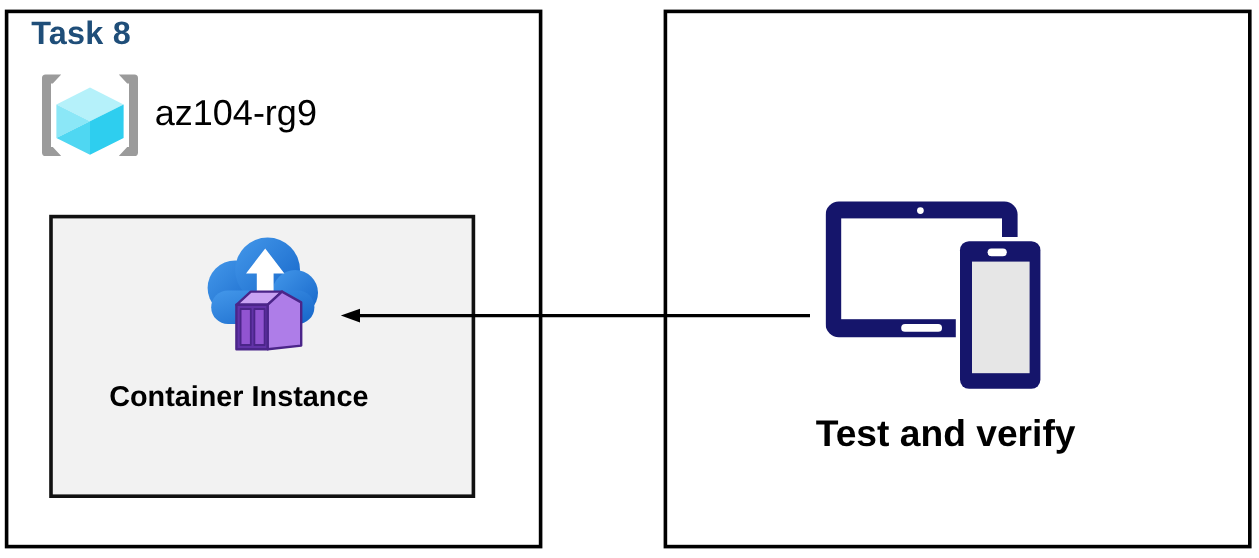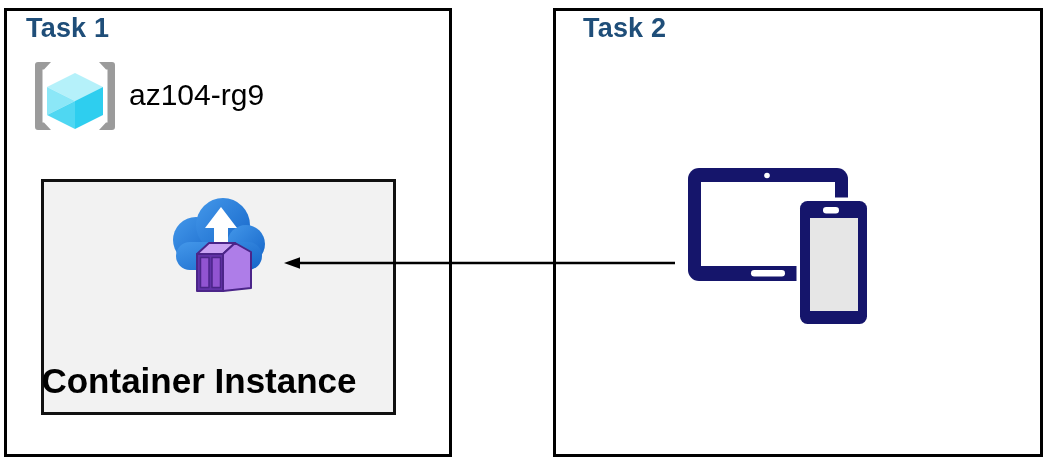--- a/index.html
+++ b/index.html
@@ -17,36 +17,36 @@
   .task2-title{left:583px;top:13px;}
   .rg-icon{position:absolute;left:33px;top:61px;width:84px;height:70px;}
   .rg-name{position:absolute;left:129px;top:78px;font-size:30px;font-weight:400;color:#000;}
   .ci-box{
     position:absolute;left:41px;top:179px;width:355px;height:236px;
     background:#F2F2F2;border:3px solid #111;box-sizing:border-box;
   }
   .ci-icon{position:absolute;left:171px;top:192px;width:95px;height:108px;}
   .ci-label{
     position:absolute;left:41px;top:317px;width:316px;text-align:center;
-    font-size:35px;font-weight:700;color:#000;margin-top:44px;
+    font-size:24px;font-weight:700;color:#000;
   }
   .devices-icon{position:absolute;left:688px;top:167px;width:184px;height:159px;}
   .t2-caption{
     position:absolute;left:598px;top:344px;width:380px;text-align:center;
     font-size:31px;font-weight:700;color:#000;
   }
   .flow-arrow{position:absolute;left:283px;top:255px;width:392px;height:16px;}
 </style>
 </head>
 <body>
 
 <div class="canvas">
 
   <div class="panel panel-task1"></div>
-  <div class="task-title task1-title">Task 1</div>
+  <div class="task-title task1-title">Task 8</div>
 
   <svg class="rg-icon" viewBox="0 0 84 70">
     <path d="M18 1 L5 1 Q2 1 2 4 L2 66 Q2 69 5 69 L18 69 L11 61.5 L9.5 61.5 L9.5 8.5 L11 8.5 Z" fill="#9B9B9B"></path>
     <path d="M66 1 L79 1 Q82 1 82 4 L82 66 Q82 69 79 69 L66 69 L73 61.5 L74.5 61.5 L74.5 8.5 L73 8.5 Z" fill="#9B9B9B"></path>
     <polygon points="42,12 70,26 42,40 14,26" fill="#B5F1FA"></polygon>
     <polygon points="14,26 42,40 14,54" fill="#8BE7F7"></polygon>
     <polygon points="14,54 42,40 42,68" fill="#4FD7F2"></polygon>
     <polygon points="42,40 70,26 70,54 42,68" fill="#2ECEEF"></polygon>
   </svg>
   <div class="rg-name">az104-rg9</div>
@@ -70,35 +70,35 @@
       <polygon points="26,62 38,51 64,51 52,62" fill="#C9A3F3"></polygon>
       <polygon points="52,62 64,51 80,60 80,96 52,99" fill="#AE7DE8"></polygon>
       <polygon points="26,62 52,62 52,99 26,99" fill="#6233A8"></polygon>
       <rect x="29.5" y="65.5" width="8.5" height="30" fill="#9154D1" stroke-width="1.5"></rect>
       <rect x="41" y="65.5" width="8.5" height="30" fill="#9154D1" stroke-width="1.5"></rect>
     </g>
   </svg>
   <div class="ci-label">Container Instance</div>
 
   <div class="panel panel-task2"></div>
-  <div class="task-title task2-title">Task 2</div>
 
   <svg class="devices-icon" viewBox="0 0 184 159">
     <g>
       <rect x="0" y="1" width="160" height="113" rx="11" fill="#15156B"></rect>
       <rect x="13" y="15" width="134" height="84" fill="#fff"></rect>
       <circle cx="79" cy="8.5" r="2.8" fill="#fff"></circle>
       <rect x="63" y="103" width="34" height="6.5" rx="3.2" fill="#fff"></rect>
     </g>
     <g>
       <rect x="108.5" y="30.5" width="74" height="127" rx="10" fill="#fff"></rect>
       <rect x="112" y="34" width="67" height="123" rx="7.5" fill="#15156B"></rect>
       <rect x="135" y="40" width="16" height="6.5" rx="3.2" fill="#fff"></rect>
       <rect x="122" y="51" width="48" height="93" fill="#E6E6E6"></rect>
     </g>
   </svg>
+  <div class="t2-caption">Test and verify</div>
 
   <svg class="flow-arrow" viewBox="0 0 392 16">
     <line x1="14" y1="8" x2="392" y2="8" stroke="#000" stroke-width="2.6"></line>
     <polygon points="1,8 17,2.2 17,13.8" fill="#000"></polygon>
   </svg>
 
 </div>
 
 </body></html>

